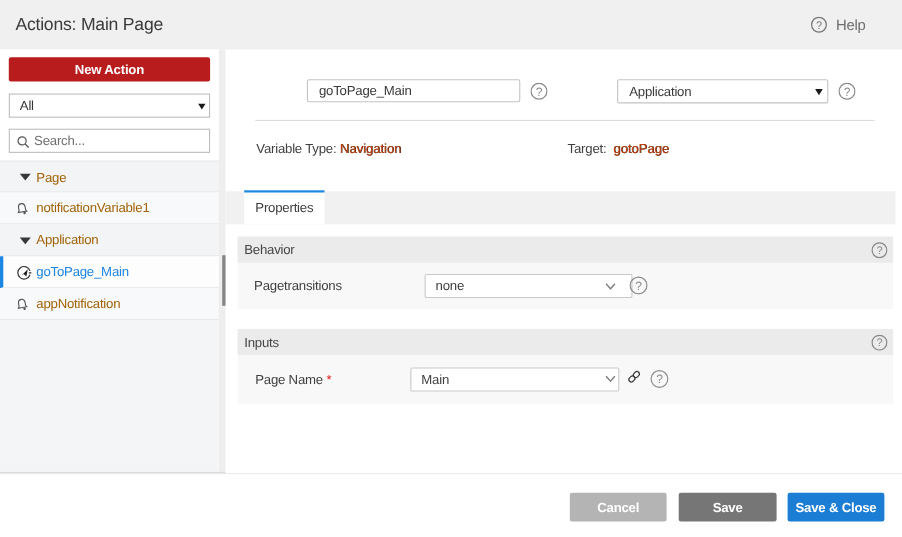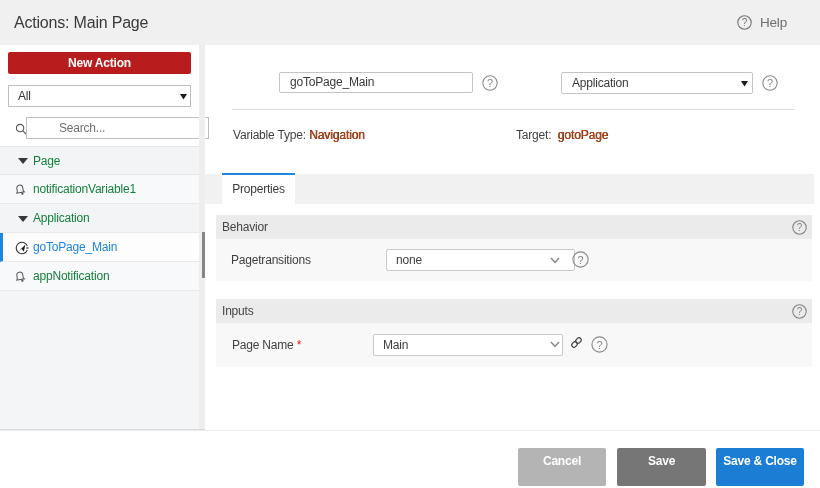--- a/index.html
+++ b/index.html
@@ -9,23 +9,23 @@
 
   
   #hdr { left:0; top:0; width:820px; height:45px; background:#f0f0f0; }
   #hdr .title { left:14px; top:0; line-height:45px; font-size:16px; color:#3a3a3a; }
   #hdr .help { left:760px; top:0; line-height:45px; font-size:13.5px; color:#6e6e6e; }
 
   
   #side { left:0; top:45px; width:199px; height:384px; background:#fff; }
   .btn-new { left:8px; top:7px; width:183px; height:22px; background:#b91c1c; border-radius:2px; color:#fff; font-weight:bold; font-size:12px; text-align:center; line-height:22px; }
   .sel-all { left:8px; top:40px; width:183px; height:22px; background:#fff; border:1px solid #bdbdbd; font-size:12px; color:#333; line-height:20px; padding-left:9px; }
-  .search { left:26px; top:72px; width:183px; height:22px; background:#fff; border:1px solid #bdbdbd; font-size:12px; color:#6f6f6f; line-height:20px; padding-left:32px; }
+  .search { left:8px; top:72px; width:183px; height:22px; background:#fff; border:1px solid #bdbdbd; font-size:12px; color:#6f6f6f; line-height:20px; padding-left:22px; }
   #list { left:0px; top:101px; width:199px; height:283px; background:#f4f5f6; border-top:1px solid #e7e7e7;}
-  .row { position:absolute; left:0; width:199px; background:#f8f9fa; border-bottom:1px solid #e8e8e8; font-size:12px; color:#15803d; }
+  .row { position:absolute; left:0; width:199px; background:#f8f9fa; border-bottom:1px solid #e8e8e8; font-size:12px; color:#a16207; }
   .row .txt { position:absolute; left:33px; top:0; bottom:0; display:flex; align-items:center; }
   .grp { background:#f3f4f6 !important; }
   .row.sel { background:#fdfdfe; border-left:3px solid #1e87e4; color:#1d83e2; }
   .row.sel .txt { left:30px; }
   .tri { position:absolute; left:17.5px; width:0; height:0; border-left:5px solid transparent; border-right:5px solid transparent; border-top:6.5px solid #383838; }
   .icon12 { position:absolute; left:14px; }
   .row.sel .icon12 { left:12px; }
 
   
   #sbar { left:199px; top:45px; width:6px; height:384px; background:#eeeeee; }
@@ -47,21 +47,21 @@
   #tab { left:222px; top:173px; width:73px; height:31px; background:#fff; border-top:2px solid #1c86e0; }
   #tab span { display:block; text-align:center; line-height:29px; font-size:12px; color:#3c3c3c; }
 
   
   .sechdr { left:216px; width:596px; height:24px; background:#ebebeb; }
   .sechdr .t { position:absolute; left:6px; top:0; line-height:24px; font-size:12px; color:#454545; }
   .secbody { left:216px; width:596px; background:#f8f8f8; }
   .select2 { position:absolute; background:#fff; border:1px solid #c9c9c9; border-radius:2px; font-size:12px; color:#3e3e3e; line-height:20px; padding-left:9px; height:22px; }
 
   
-  .fbtn { position:absolute; top:448px; height:38px; border-radius:2px; color:#fff; font-weight:bold; font-size:12px; text-align:center; line-height:26px; }
+  .fbtn { position:absolute; top:448px; height:26px; border-radius:2px; color:#fff; font-weight:bold; font-size:12px; text-align:center; line-height:26px; }
 </style>
 </head>
 <body>
 <div id="stage">
   <div class="abs" id="hdr">
     <div class="abs title">Actions: Main Page</div>
     <svg class="abs" style="left:737px; top:15px;" width="15" height="15" viewBox="0 0 15 15">
       <circle cx="7.5" cy="7.5" r="6.7" fill="none" stroke="#757575" stroke-width="1.1"></circle>
       <text x="7.5" y="11" font-size="10" fill="#757575" text-anchor="middle" font-family="Liberation Sans">?</text>
     </svg>

